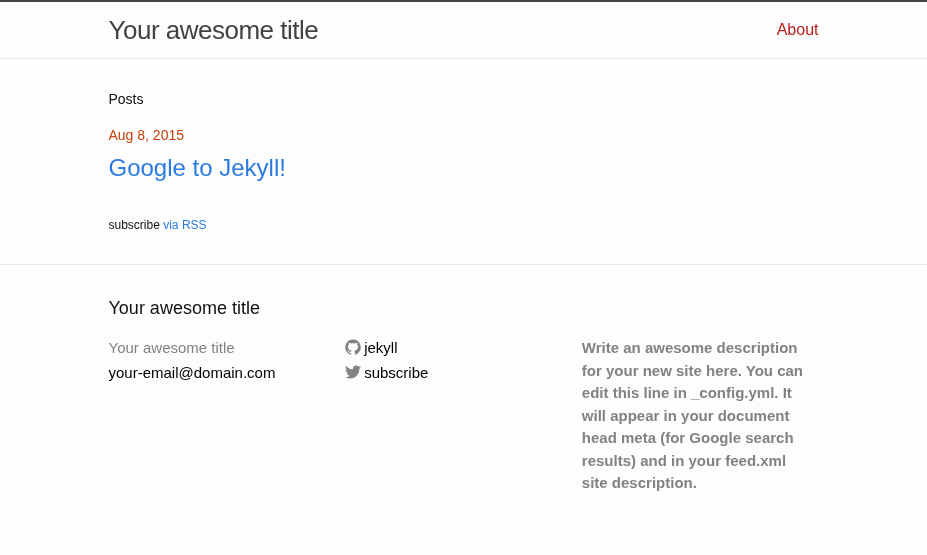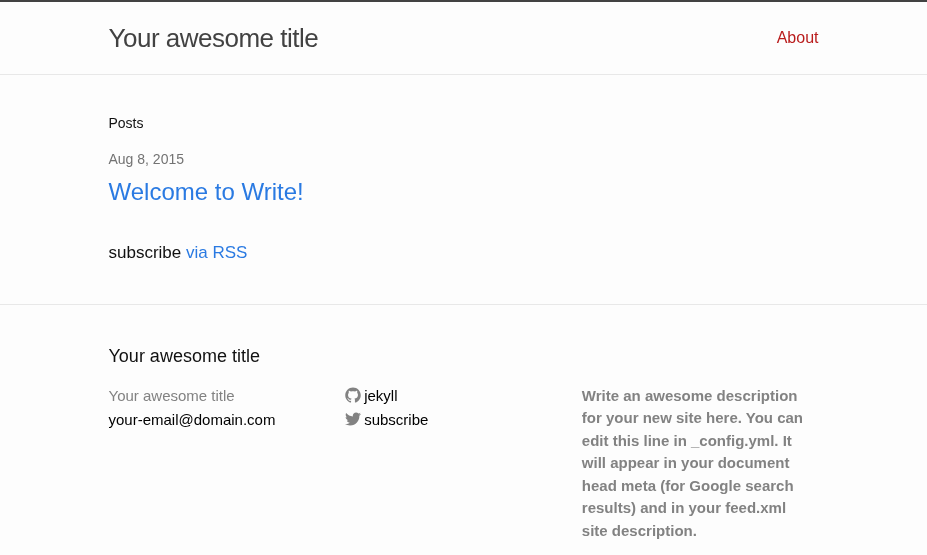--- a/index.html
+++ b/index.html
@@ -11,21 +11,21 @@
       font-family: "Helvetica Neue", Helvetica, Arial, sans-serif;
       color: #111;
       background: #fdfdfd;
       border-top: 2px solid #424242;
       font-size: 16px;
       line-height: 1.5;
     }
     .wrapper {
       max-width: 740px;
       margin: 0 auto;
-      padding: 8px 15px;
+      padding: 0 15px;
     }
     .site-header {
       border-bottom: 1px solid #e8e8e8;
       min-height: 56px;
       position: relative;
     }
     .site-title {
       font-size: 26px;
       font-weight: 300;
       line-height: 56px;
@@ -50,32 +50,32 @@
       font-size: 14px;
       font-weight: 400;
       margin-bottom: 15px;
     }
     .post-list {
       list-style: none;
       margin-bottom: 30px;
     }
     .post-meta {
       font-size: 14px;
-      color: #737373;
+      color: #c2410c;
       display: block;
       margin-bottom: 4px;
     }
     .post-link {
       font-size: 24px;
       color: #2a7ae2;
       text-decoration: none;
       display: block;
     }
     .rss-subscribe {
-      font-size: 17px;
+      font-size: 12px;
     }
     .rss-subscribe a {
       color: #2a7ae2;
       text-decoration: none;
     }
     .site-footer {
       border-top: 1px solid #e8e8e8;
       padding: 30px 0;
     }
     .footer-heading {
@@ -131,21 +131,21 @@
     </nav>
   </div>
 </header>
 
 <main class="page-content">
   <div class="wrapper">
     <h2 class="post-list-heading">Posts</h2>
     <ul class="post-list">
       <li>
         <span class="post-meta">Aug 8, 2015</span>
-        <a class="post-link">Welcome to Write!</a>
+        <a class="post-link">Google to Jekyll!</a>
       </li>
     </ul>
     <p class="rss-subscribe">
       <span>subscribe </span><a>via RSS</a>
     </p>
   </div>
 </main>
 
 <footer class="site-footer">
   <div class="wrapper">

